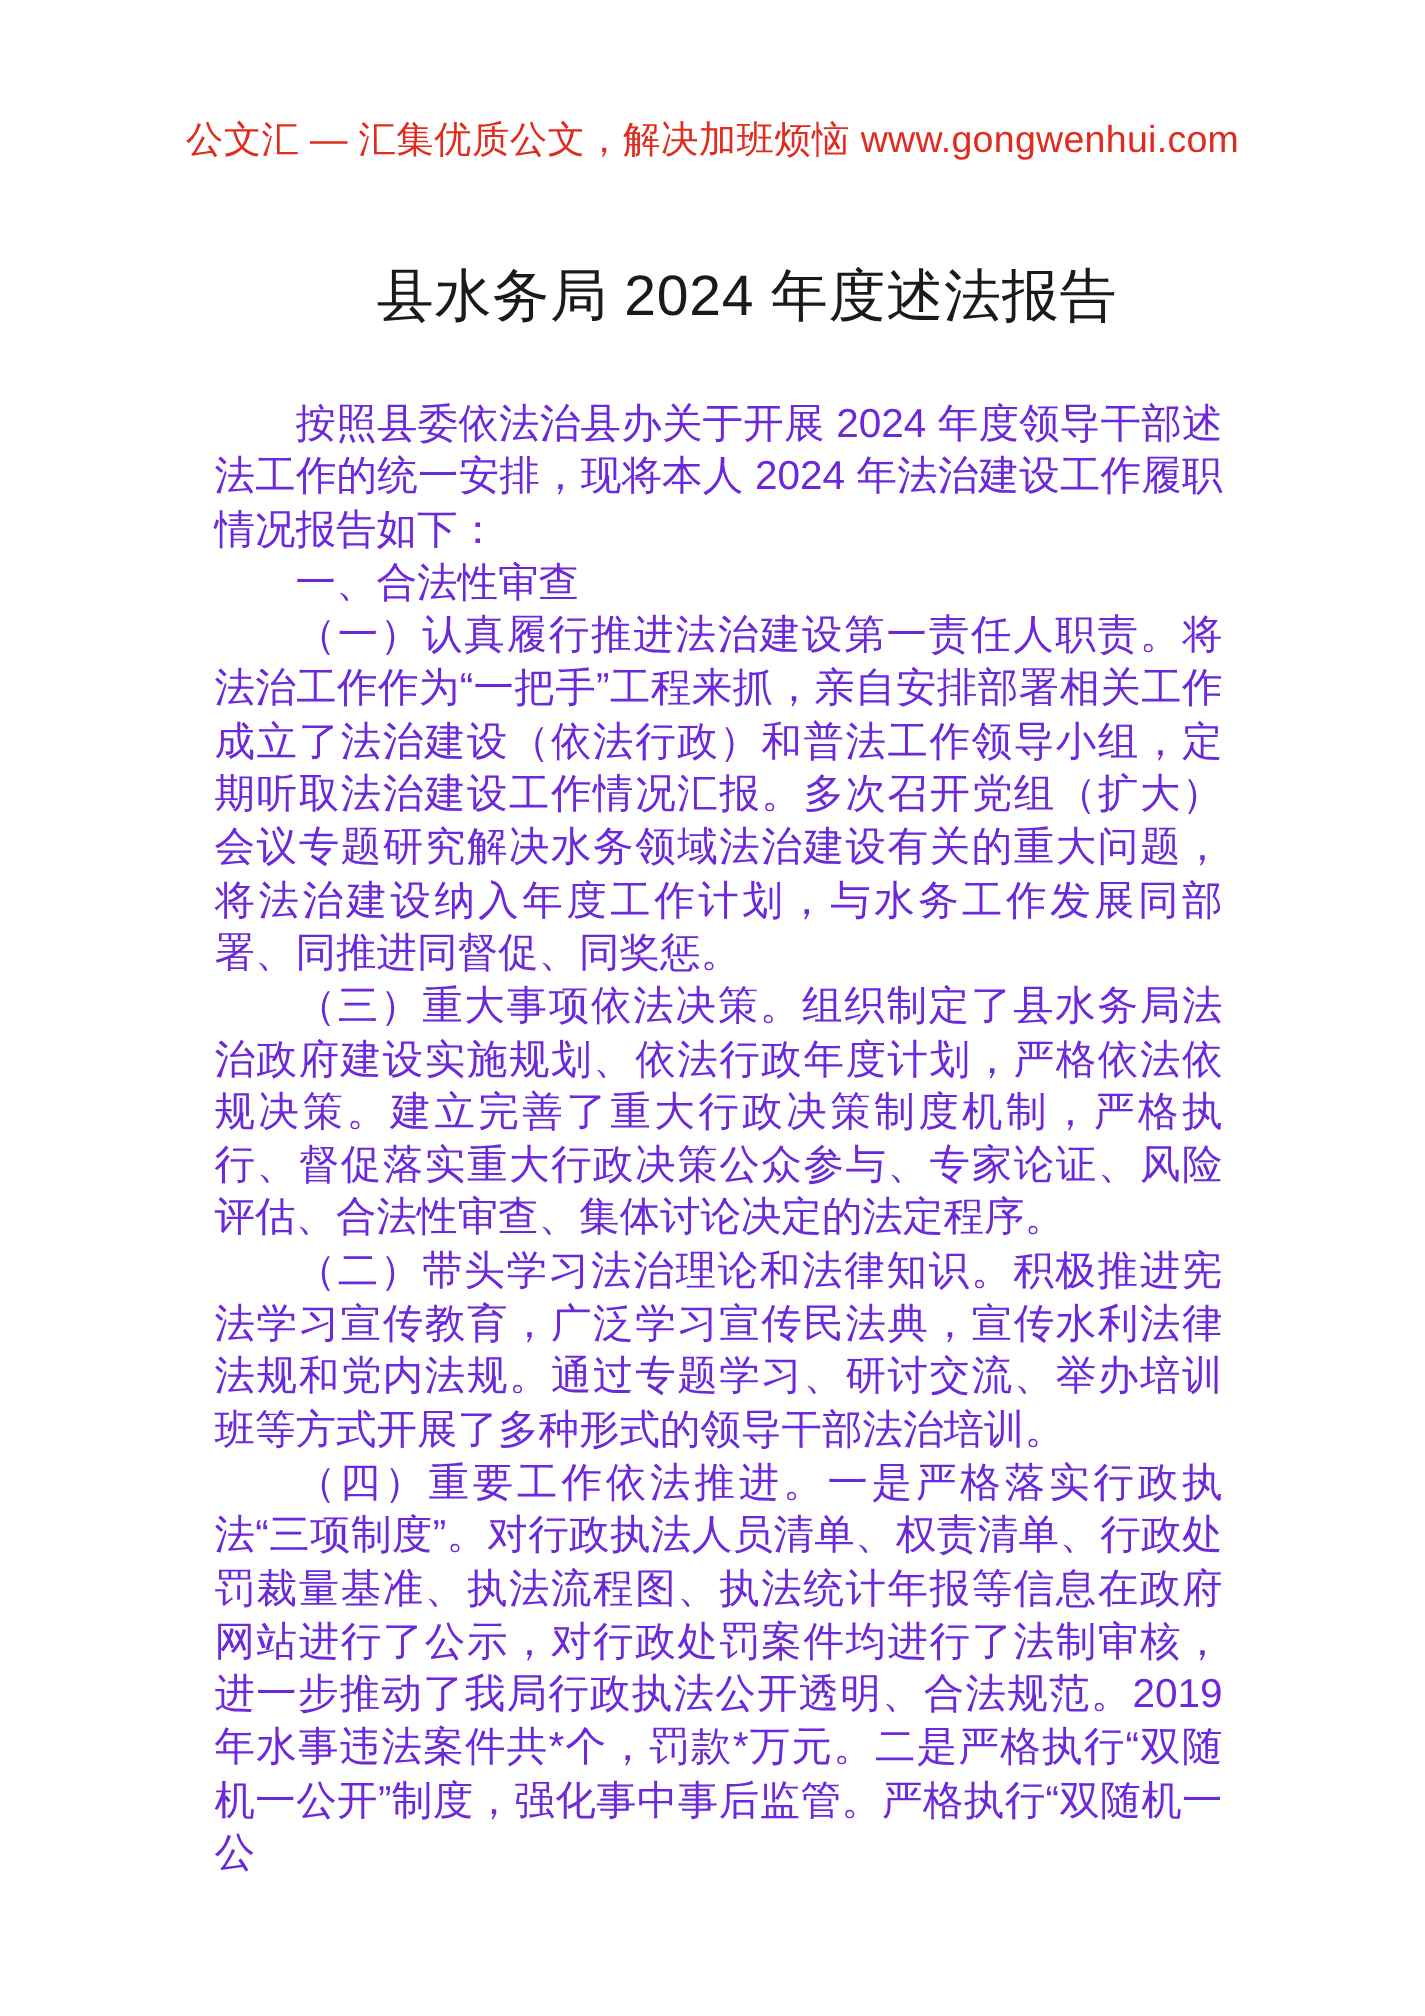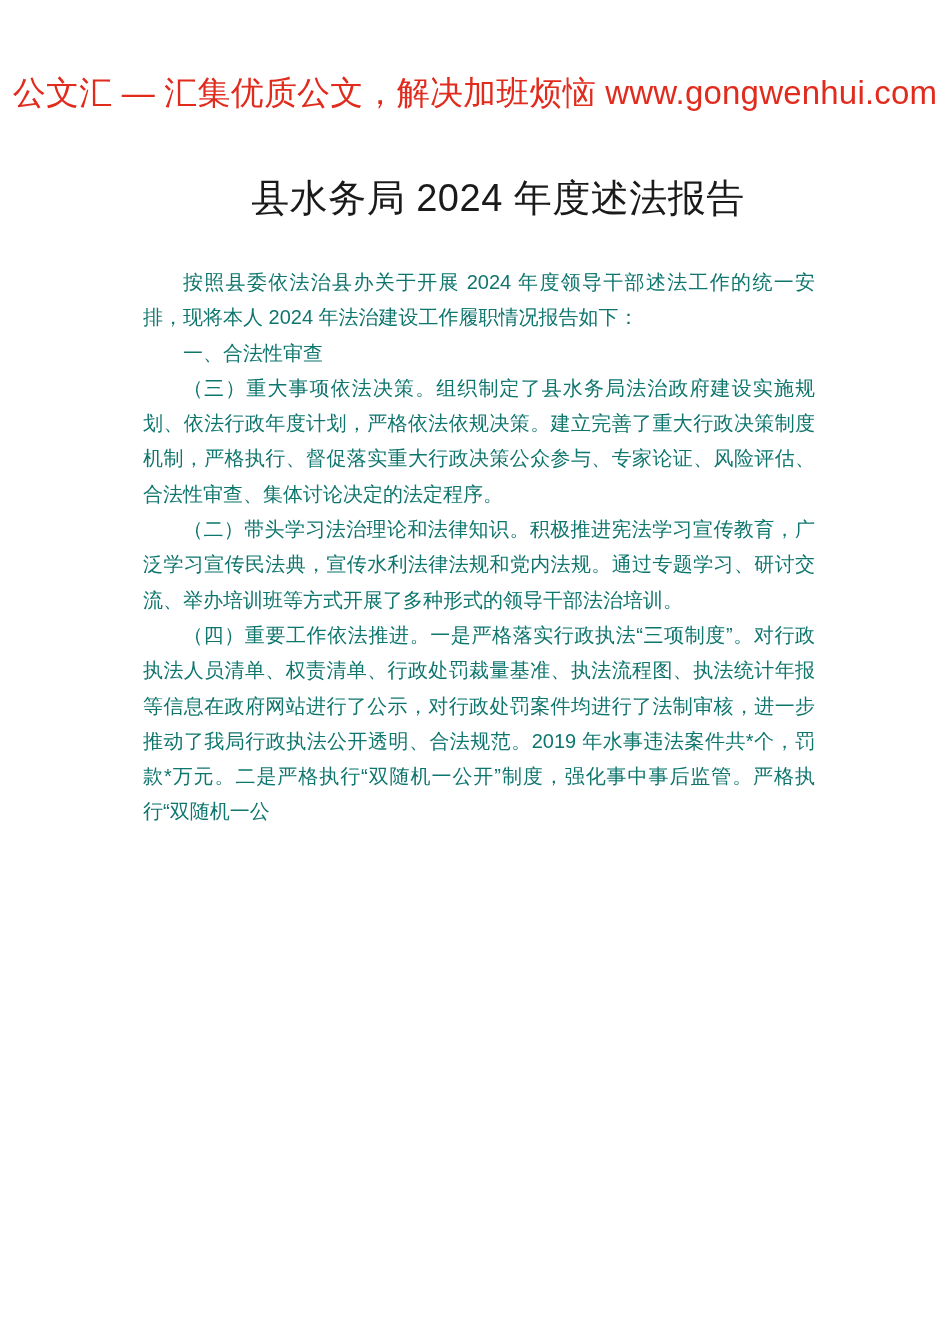--- a/index.html
+++ b/index.html
@@ -19,21 +19,21 @@
     overflow: hidden;
     box-sizing: border-box;
   }
   
   .watermark {
     position: absolute;
     top: 76px;
     left: 0;
     width: 950px;
     text-align: center;
-    font-size: 33px;
+    font-size: 25px;
     line-height: 34px;
     font-weight: 400;
     color: #e02b1d;
     letter-spacing: 0.2px;
     white-space: nowrap;
   }
   .watermark .wm-url {
     font-family: "Liberation Sans", "DejaVu Sans", sans-serif;
   }
   
@@ -53,25 +53,25 @@
   }
   
   .body-block {
     position: absolute;
     top: 265px;
     left: 143px;
     width: 672px;
   }
   .para {
     margin: 0;
-    font-size: 20px;
+    font-size: 27px;
     line-height: 35.3px;
     text-align: justify;
     text-justify: inter-ideograph;
-    color: #0f766e;
+    color: #6d28d9;
     letter-spacing: 0px;
     word-break: break-all;
   }
   .para.indent {
     text-indent: 2em;
   }
 </style>
 </head>
 <body>
 
@@ -79,18 +79,19 @@
 
   <div class="watermark">
     <span>公文汇 — 汇集优质公文，解决加班烦恼 </span><span class="wm-url">www.gongwenhui.com</span>
   </div>
 
   <div class="doc-title">县水务局 2024 年度述法报告</div>
 
   <div class="body-block">
     <p class="para indent">按照县委依法治县办关于开展 2024 年度领导干部述法工作的统一安排，现将本人 2024 年法治建设工作履职情况报告如下：</p>
     <p class="para indent">一、合法性审查</p>
+    <p class="para indent">（一）认真履行推进法治建设第一责任人职责。将法治工作作为“一把手”工程来抓，亲自安排部署相关工作成立了法治建设（依法行政）和普法工作领导小组，定期听取法治建设工作情况汇报。多次召开党组（扩大）会议专题研究解决水务领域法治建设有关的重大问题，将法治建设纳入年度工作计划，与水务工作发展同部署、同推进同督促、同奖惩。</p>
     <p class="para indent">（三）重大事项依法决策。组织制定了县水务局法治政府建设实施规划、依法行政年度计划，严格依法依规决策。建立完善了重大行政决策制度机制，严格执行、督促落实重大行政决策公众参与、专家论证、风险评估、合法性审查、集体讨论决定的法定程序。</p>
     <p class="para indent">（二）带头学习法治理论和法律知识。积极推进宪法学习宣传教育，广泛学习宣传民法典，宣传水利法律法规和党内法规。通过专题学习、研讨交流、举办培训班等方式开展了多种形式的领导干部法治培训。</p>
     <p class="para indent">（四）重要工作依法推进。一是严格落实行政执法“三项制度”。对行政执法人员清单、权责清单、行政处罚裁量基准、执法流程图、执法统计年报等信息在政府网站进行了公示，对行政处罚案件均进行了法制审核，进一步推动了我局行政执法公开透明、合法规范。2019 年水事违法案件共*个，罚款*万元。二是严格执行“双随机一公开”制度，强化事中事后监管。严格执行“双随机一公</p>
   </div>
 
 </div>
 
 </body></html>

